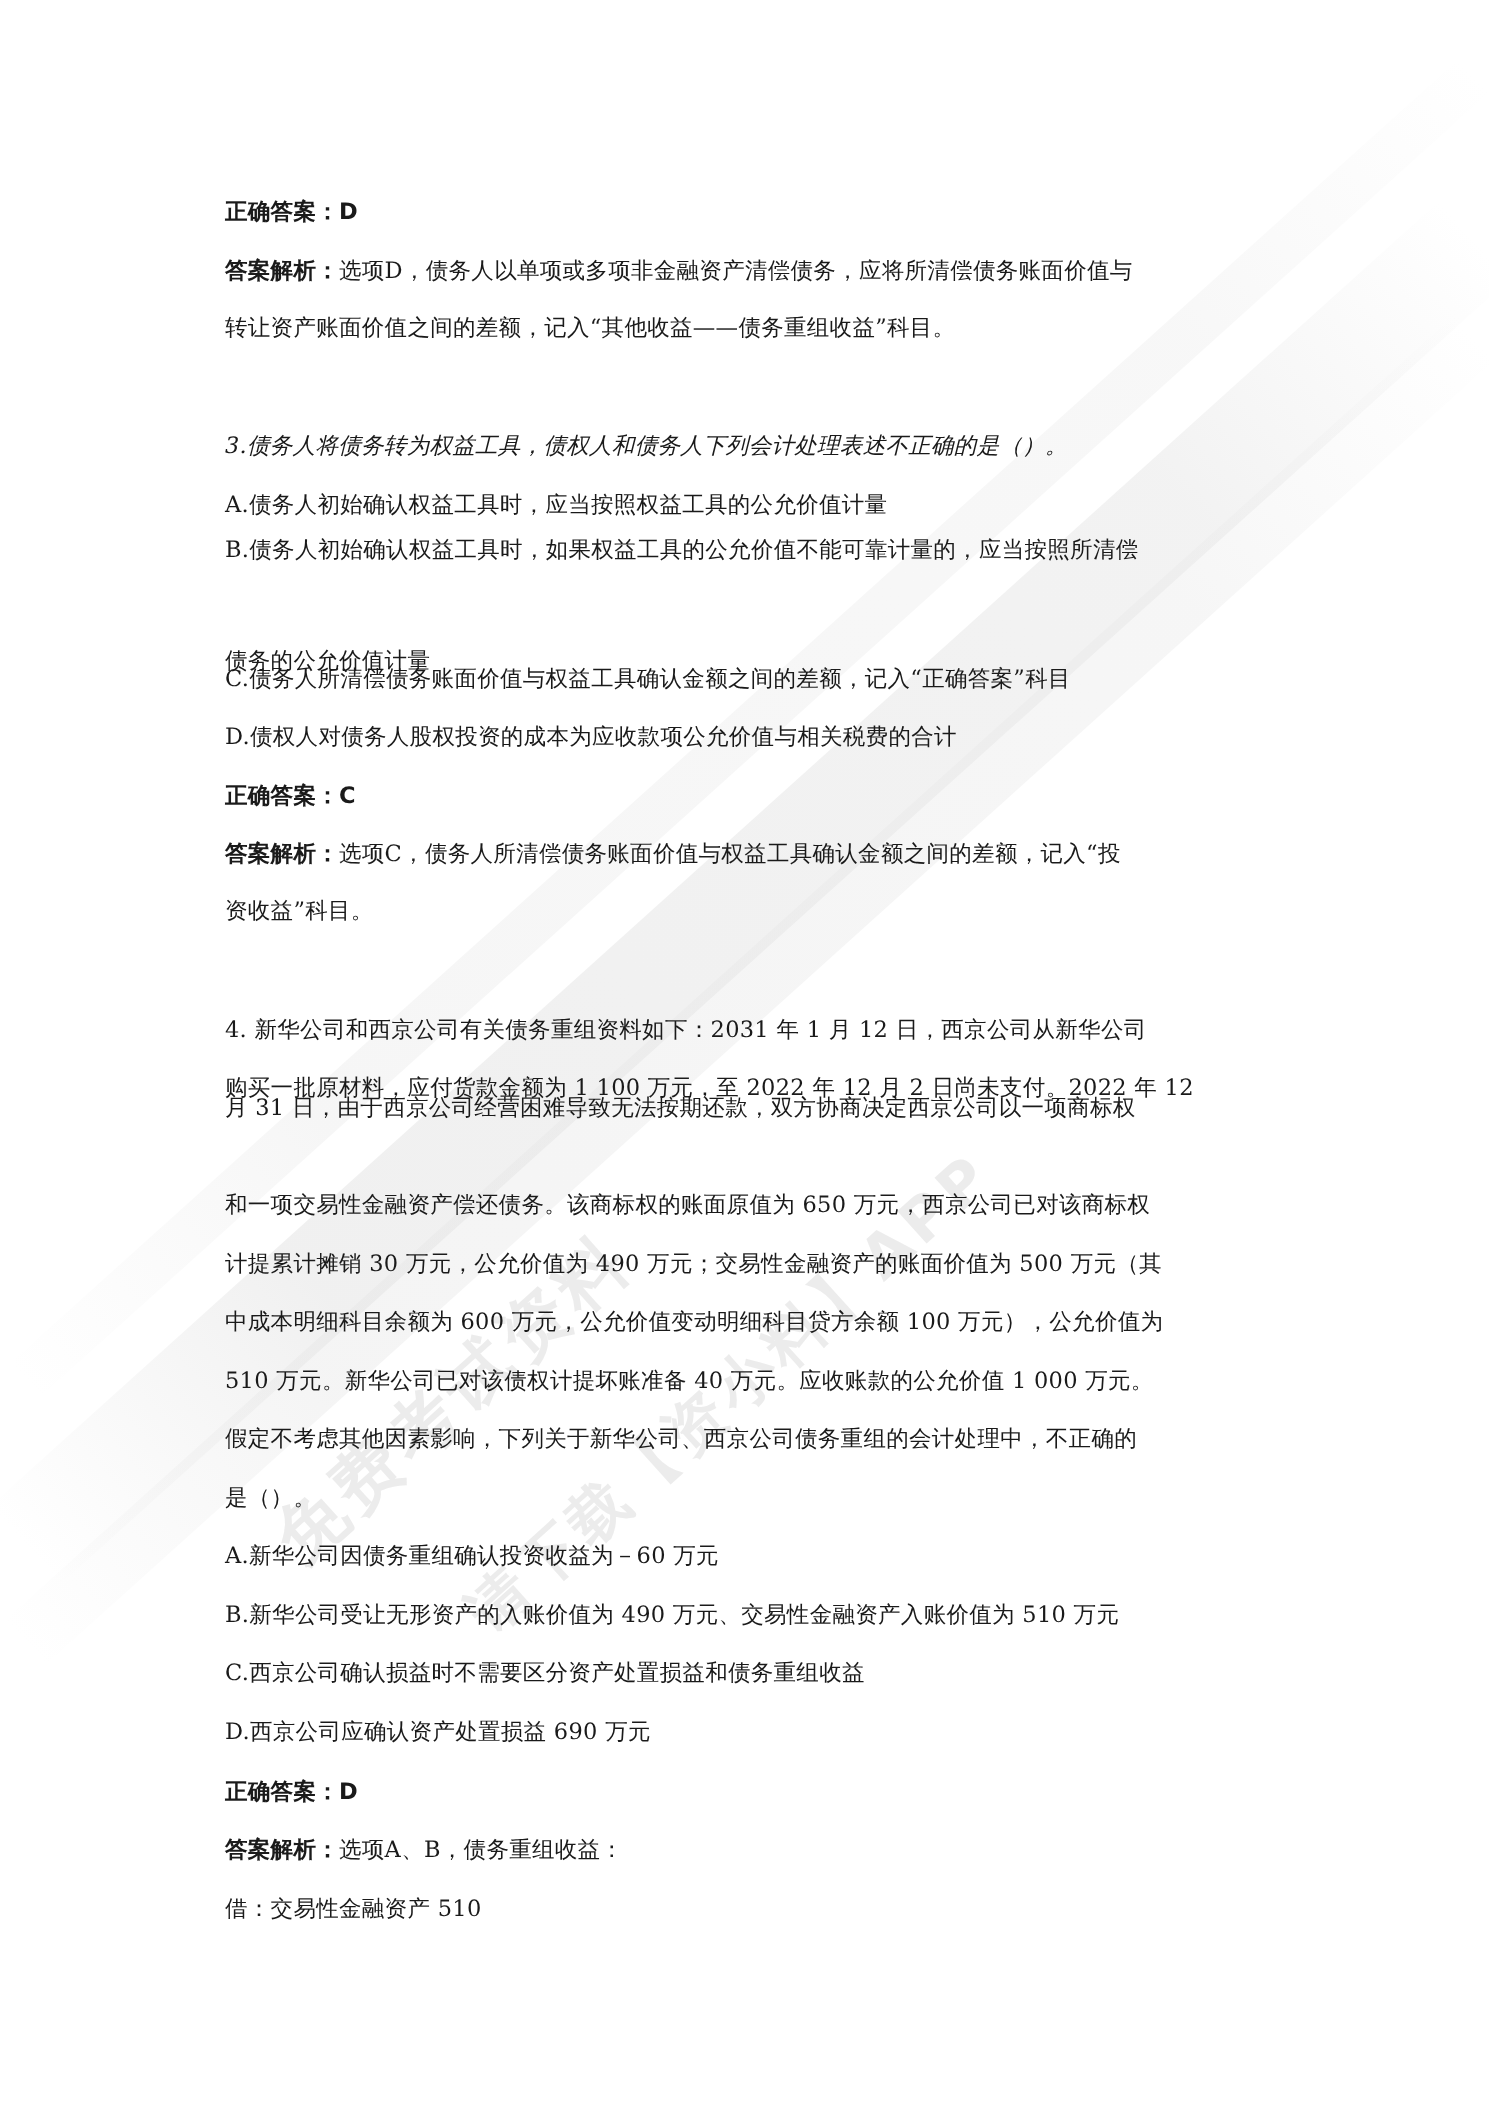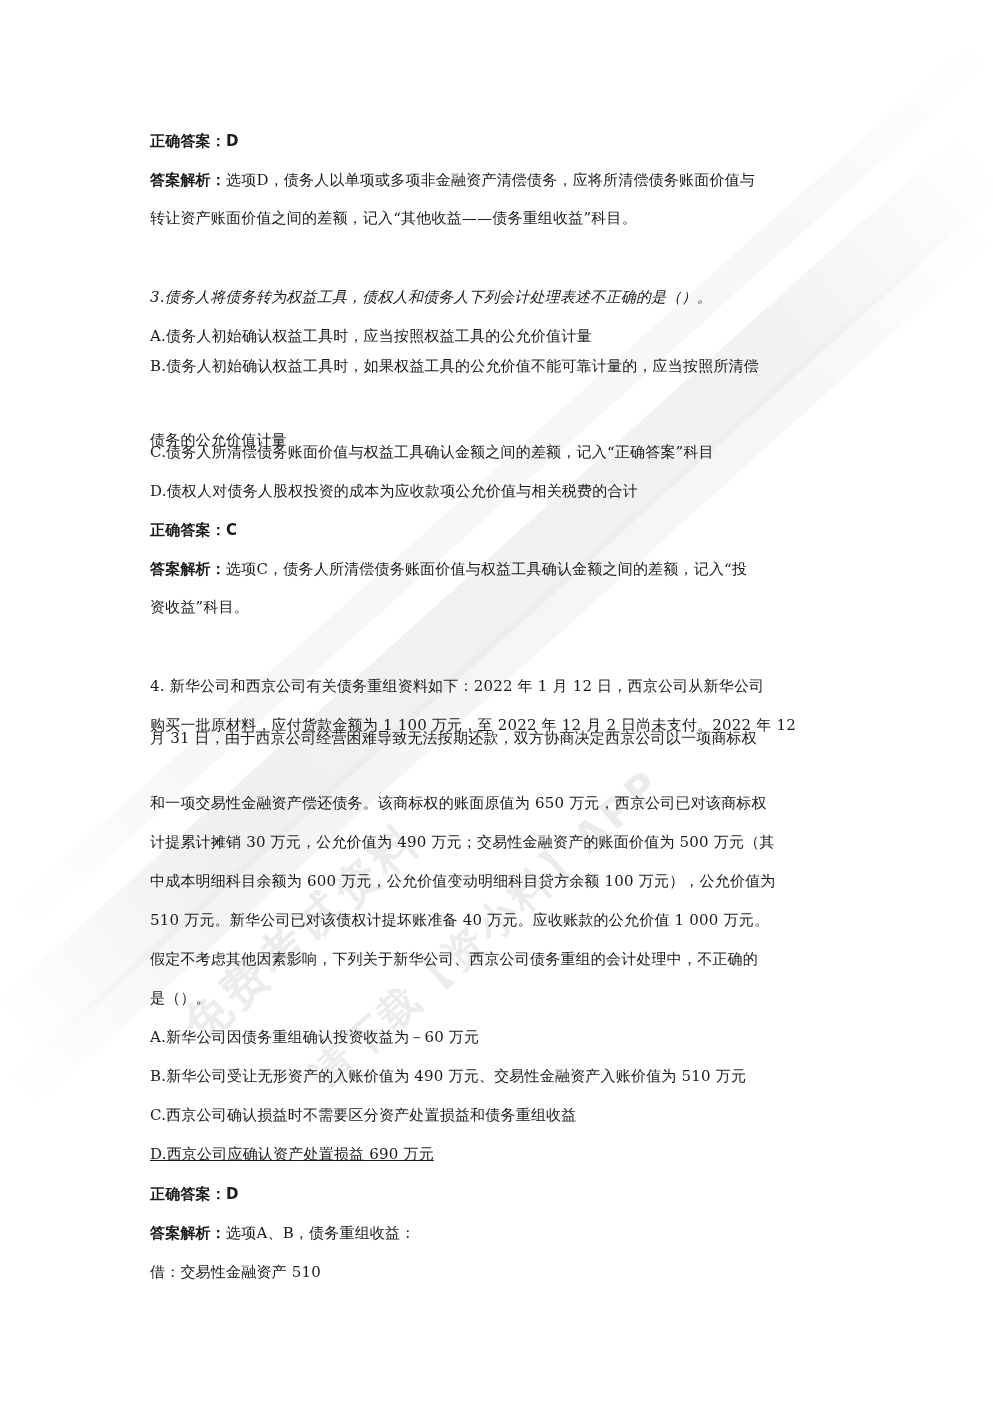--- a/index.html
+++ b/index.html
@@ -92,34 +92,34 @@
   <div class="line" style="top:442px;">C.债务人所清偿债务账面价值与权益工具确认金额之间的差额，记入“正确答案”科目</div>
   <div class="line" style="top:481px;">D.债权人对债务人股权投资的成本为应收款项公允价值与相关税费的合计</div>
   <div class="line" style="top:520px;">
     <span class="label">正确答案：</span><span class="label">C</span>
   </div>
   <div class="line" style="top:559px;">
     <span class="label">答案解析：</span><span>选项C，债务人所清偿债务账面价值与权益工具确认金额之间的差额，记入“投</span>
   </div>
   <div class="line" style="top:597px;">资收益”科目。</div>
 
-  <div class="line" style="top:676px;">4.  新华公司和西京公司有关债务重组资料如下：2022 年 1 月 12 日，西京公司从新华公司</div>
+  <div class="line" style="top:676px;">4.  新华公司和西京公司有关债务重组资料如下：2031 年 1 月 12 日，西京公司从新华公司</div>
   <div class="line" style="top:715px;">购买一批原材料，应付货款金额为 1  100 万元，至 2022 年 12 月 2 日尚未支付。2022 年 12</div>
   <div class="line" style="top:728px;">月 31 日，由于西京公司经营困难导致无法按期还款，双方协商决定西京公司以一项商标权</div>
   <div class="line" style="top:793px;">和一项交易性金融资产偿还债务。该商标权的账面原值为 650 万元，西京公司已对该商标权</div>
   <div class="line" style="top:832px;">计提累计摊销 30 万元，公允价值为 490 万元；交易性金融资产的账面价值为 500 万元（其</div>
   <div class="line" style="top:871px;">中成本明细科目余额为 600 万元，公允价值变动明细科目贷方余额 100 万元），公允价值为</div>
   <div class="line" style="top:910px;">510 万元。新华公司已对该债权计提坏账准备 40 万元。应收账款的公允价值 1  000 万元。</div>
   <div class="line" style="top:949px;">假定不考虑其他因素影响，下列关于新华公司、西京公司债务重组的会计处理中，不正确的</div>
   <div class="line" style="top:988px;">是（）。</div>
 
   <div class="line" style="top:1027px;">A.新华公司因债务重组确认投资收益为－60 万元</div>
   <div class="line" style="top:1066px;">B.新华公司受让无形资产的入账价值为 490 万元、交易性金融资产入账价值为 510 万元</div>
   <div class="line" style="top:1105px;">C.西京公司确认损益时不需要区分资产处置损益和债务重组收益</div>
-  <div class="line" style="top:1144px;text-decoration:underline;">D.西京公司应确认资产处置损益 690 万元</div>
+  <div class="line" style="top:1144px;">D.西京公司应确认资产处置损益 690 万元</div>
 
   <div class="line" style="top:1184px;">
     <span class="label">正确答案：</span><span class="label">D</span>
   </div>
   <div class="line" style="top:1223px;">
     <span class="label">答案解析：</span><span>选项A、B，债务重组收益：</span>
   </div>
   <div class="line" style="top:1262px;text-align:center;">借：交易性金融资产 510</div>
 
 </div>

